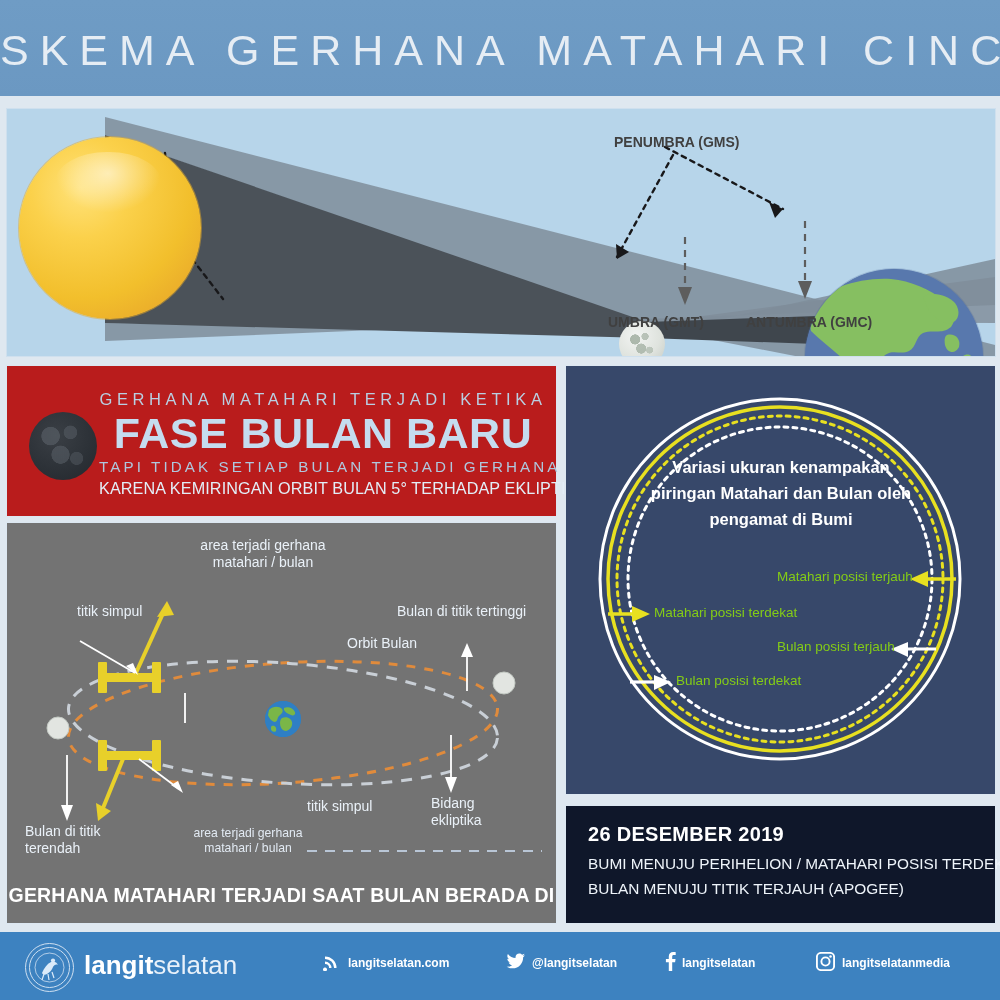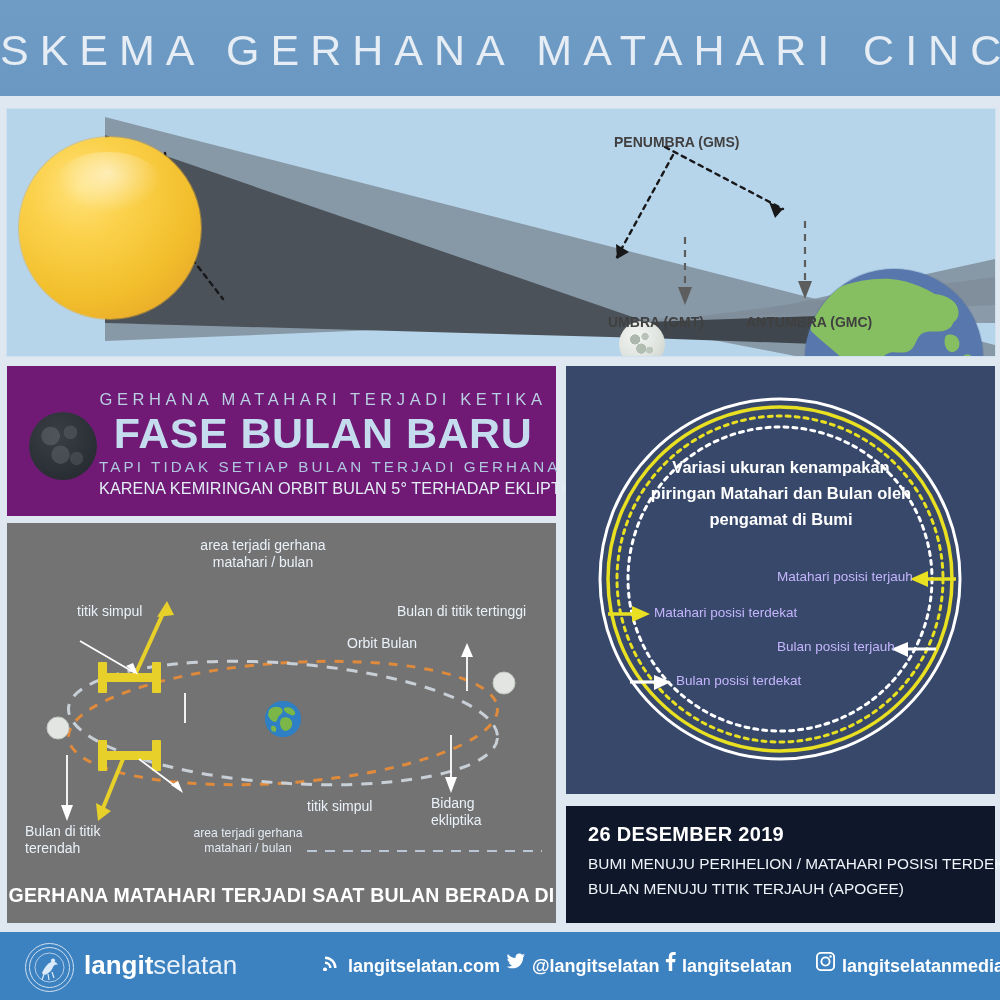--- a/index.html
+++ b/index.html
@@ -62,21 +62,21 @@
     box-shadow:0 0 0 1px rgba(70,100,150,.25);
   }
   .shadow-svg{position:absolute;left:0;top:0;width:988px;height:247px;z-index:3;}
   .label-eclipse{
     position:absolute;color:#404040;font-size:14px;font-weight:700;white-space:nowrap;z-index:8;
   }
 
   
   .phase-panel{
     position:absolute;left:6px;top:365px;width:549px;height:150px;
-    background:#701a75;
+    background:#b91c1c;
     border:1px solid #dce7f1;
   }
   .newmoon{
     position:absolute;left:22px;top:46px;width:68px;height:68px;border-radius:50%;
     background:radial-gradient(circle at 40% 34%, #3a3f45 0%, #2d3238 55%, #23272c 100%);
   }
   .newmoon::after{
     content:"";position:absolute;inset:3px;border-radius:50%;
     background:
       radial-gradient(circle at 30% 34%, rgba(95,102,110,.55) 0 15%, transparent 16%),
@@ -110,21 +110,21 @@
     position:absolute;left:565px;top:365px;width:429px;height:428px;
     background:#37486a;
     border:1px solid #dce7f1;
     overflow:hidden;
   }
   .circles-svg{position:absolute;left:0;top:0;width:429px;height:428px;}
   .circ-title{
     position:absolute;left:52px;top:88px;width:326px;text-align:center;
     color:#ffffff;font-size:16.5px;font-weight:bold;line-height:26px;
   }
-  .clabel{position:absolute;color:#c4b5fd;font-size:13.5px;white-space:nowrap;font-weight:400;}
+  .clabel{position:absolute;color:#84cc16;font-size:13.5px;white-space:nowrap;font-weight:400;}
 
   
   .date-panel{
     position:absolute;left:565px;top:805px;width:429px;height:117px;
     background:#0f172a;
     border:1px solid #dce7f1;
   }
   .date-title{position:absolute;left:22px;top:17px;color:#ffffff;font-size:20px;font-weight:bold;letter-spacing:.3px;}
   .date-l1{position:absolute;left:22px;top:49px;color:#eef4fa;font-size:15.4px;white-space:nowrap;}
   .date-l2{position:absolute;left:22px;top:74px;color:#eef4fa;font-size:15.4px;white-space:nowrap;}
@@ -134,21 +134,21 @@
     position:absolute;left:0;top:932px;width:1000px;height:68px;
     background:#3d82c0;
   }
   .logo-seal{
     position:absolute;left:25px;top:11px;width:47px;height:47px;border-radius:50%;
     border:1.6px solid #cfe0f1;
   }
   .logo-text{position:absolute;left:84px;top:18px;font-size:26px;color:#ffffff;white-space:nowrap;}
   .logo-text b{font-weight:bold;}
   .logo-text span{font-weight:300;color:#e8f1fa;}
-  .flink{position:absolute;top:24px;color:#ffffff;font-size:18px;font-weight:bold;white-space:nowrap;}
+  .flink{position:absolute;top:24px;color:#ffffff;font-size:12px;font-weight:bold;white-space:nowrap;}
   .ficon{position:absolute;top:20px;}
 </style>
 </head>
 <body>
 
 <div id="page">
 
   <div class="header">
     <div class="header-title">SKEMA GERHANA MATAHARI CINCIN</div>
   </div>

